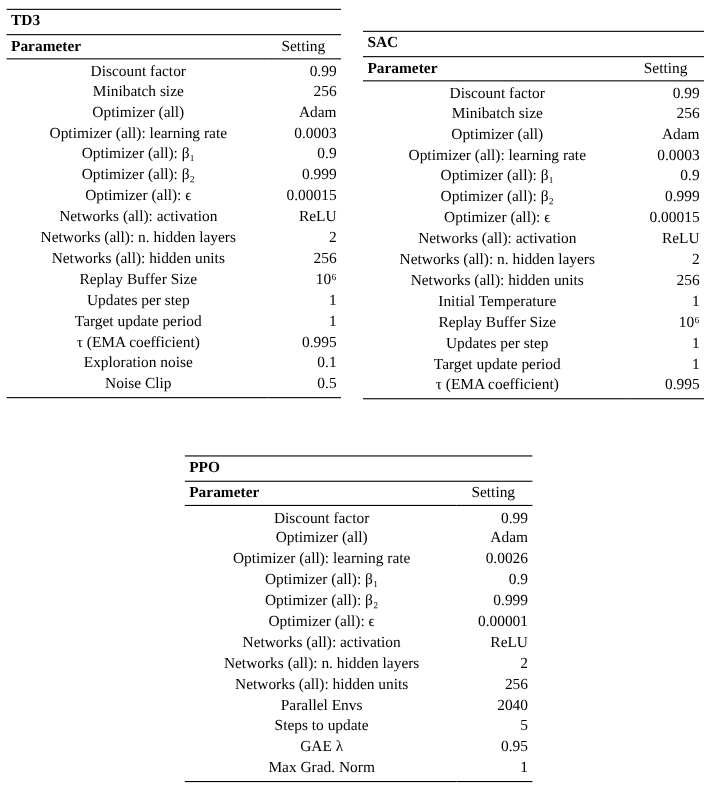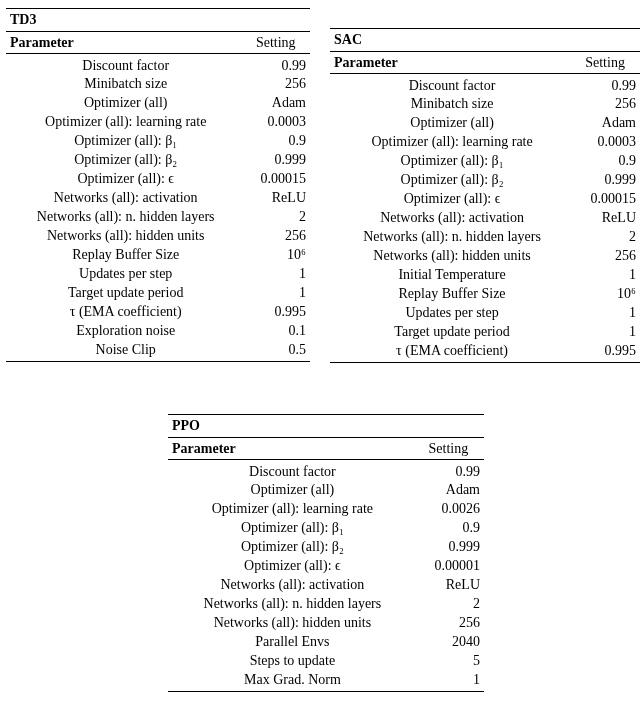--- a/index.html
+++ b/index.html
@@ -272,18 +272,22 @@
         </tr>
         <tr>
           <td class="param">Parallel Envs</td>
           <td class="setting">2040</td>
         </tr>
         <tr>
           <td class="param">Steps to update</td>
           <td class="setting">5</td>
         </tr>
         <tr>
+          <td class="param">GAE λ</td>
+          <td class="setting">0.95</td>
+        </tr>
+        <tr>
           <td class="param">Max Grad. Norm</td>
           <td class="setting">1</td>
         </tr>
       </tbody>
   </table>
 </div>
 
 </body></html>

